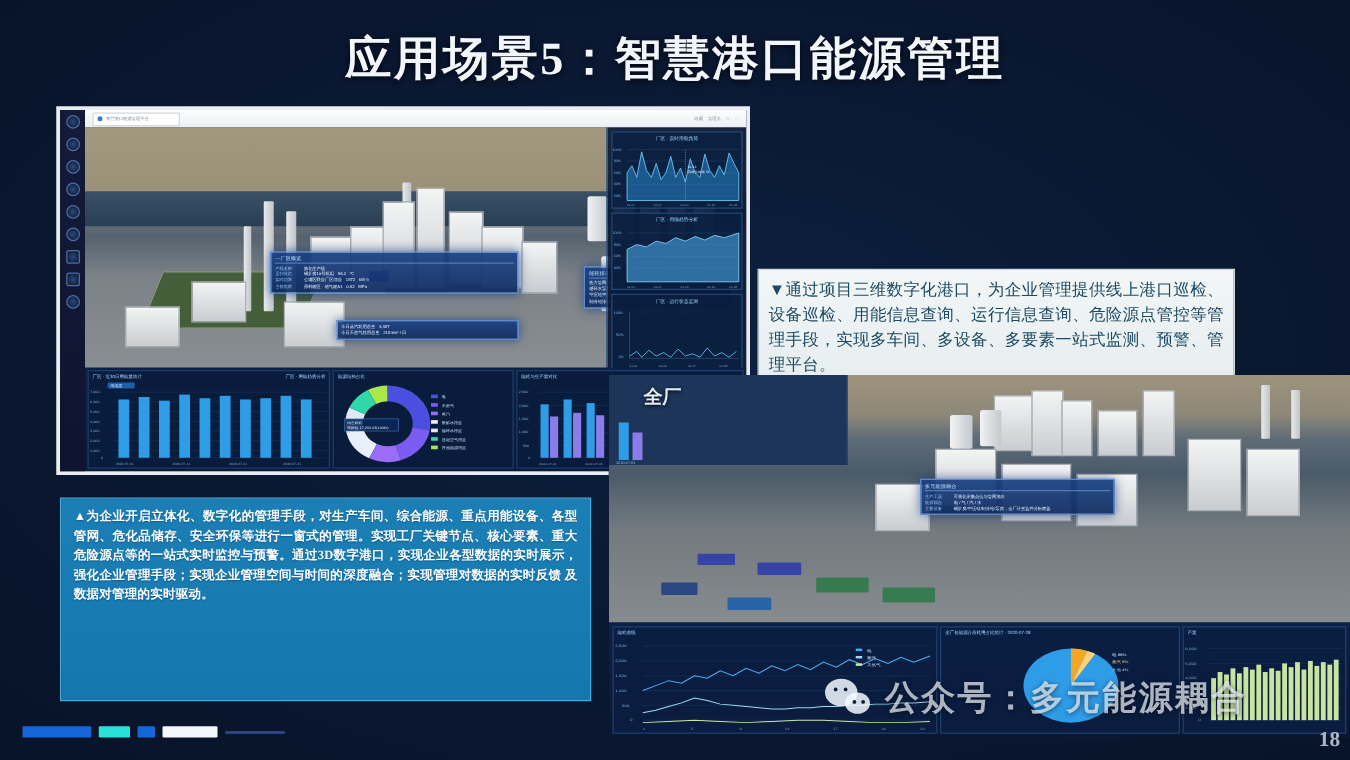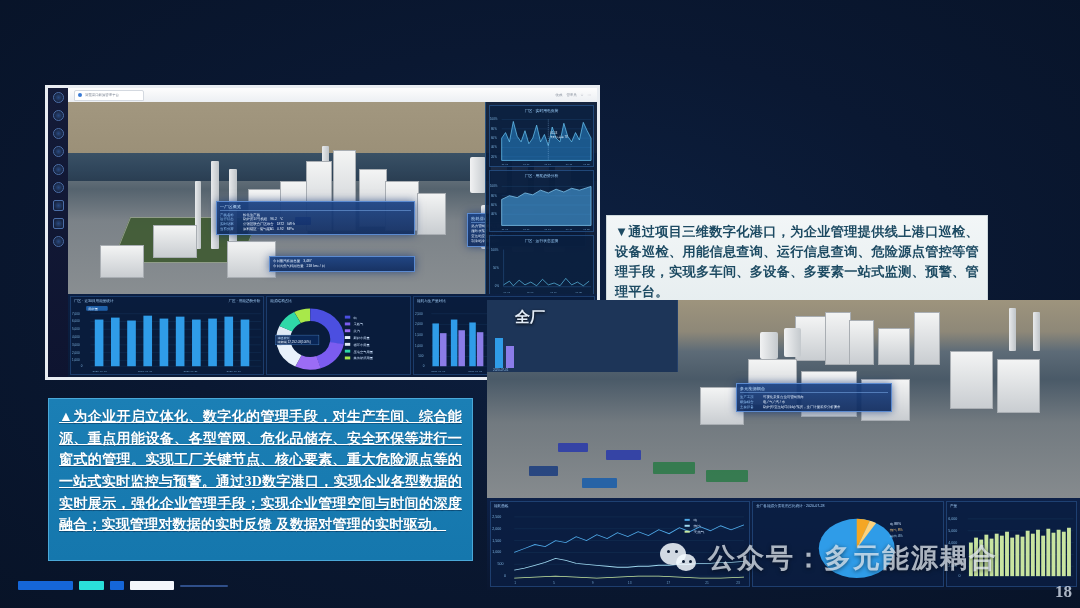--- a/index.html
+++ b/index.html
@@ -142,37 +142,36 @@
   
   #txtR{
     position:absolute;left:606px;top:215px;width:382px;height:88px;
     background:linear-gradient(180deg,#f2f6f7,#e7eef0);
     border:1px solid #cfd9dc;
     box-sizing:border-box;
     padding:6px 8px;
   }
   #txtR p{
     margin:0;color:#1c4a62;font-size:13.2px;line-height:1.52;
-    font-weight:700;letter-spacing:.2px;
+    font-weight:400;letter-spacing:.2px;
     font-family:"Liberation Serif","DejaVu Serif",serif;
     text-align:justify;
   }
   
   #txtL{
     position:absolute;left:48px;top:398px;width:425px;height:163px;
     background:linear-gradient(180deg,#1b7fb5,#1577ad);
     border:1px solid #4aa8d8;
     box-sizing:border-box;padding:7px 10px;
   }
   #txtL p{
-    margin:0;color:#ffffff;font-size:14px;line-height:1.55;font-weight:700;
+    margin:0;color:#ffffff;font-size:10px;line-height:1.55;font-weight:700;
     font-family:"Liberation Serif","DejaVu Serif",serif;
     text-align:justify;letter-spacing:.2px;
     text-shadow:0 1px 1px rgba(0,30,60,.35);
-    text-decoration:underline;
   }
   
   #shotB{left:487px;top:300px;width:593px;height:290px;border:none;}
   .dashB{position:absolute;inset:0;overflow:hidden;background:#0b1b33;}
   .sceneB{
     position:absolute;left:0;right:0;top:0;height:198px;
     background:linear-gradient(180deg,#9e947d 0%,#8e8878 16%,#5d6b77 26%,#4a5a68 40%,#727a80 62%,#868b8e 100%);
     overflow:hidden;
   }
   .stripB{
@@ -233,20 +232,21 @@
   #deco .d2{width:25px;background:#2ae0da;}
   #deco .d3{width:14px;background:#1566d8;}
   #deco .d4{width:44px;background:#f4f7fb;}
   #deco .d5{width:48px;height:2px;background:#2f4f8a;}
 </style>
 </head>
 <body>
 
 <div id="slide">
 
+  <div class="title">应用场景5：智慧港口能源管理</div>
 
   <div class="shot" id="shotA">
     <div class="dashA-body">
 
       <div class="sideNav">
         <div class="nIcon"></div>
         <div class="nIcon"></div>
         <div class="nIcon"></div>
         <div class="nIcon"></div>
         <div class="nIcon"></div>

